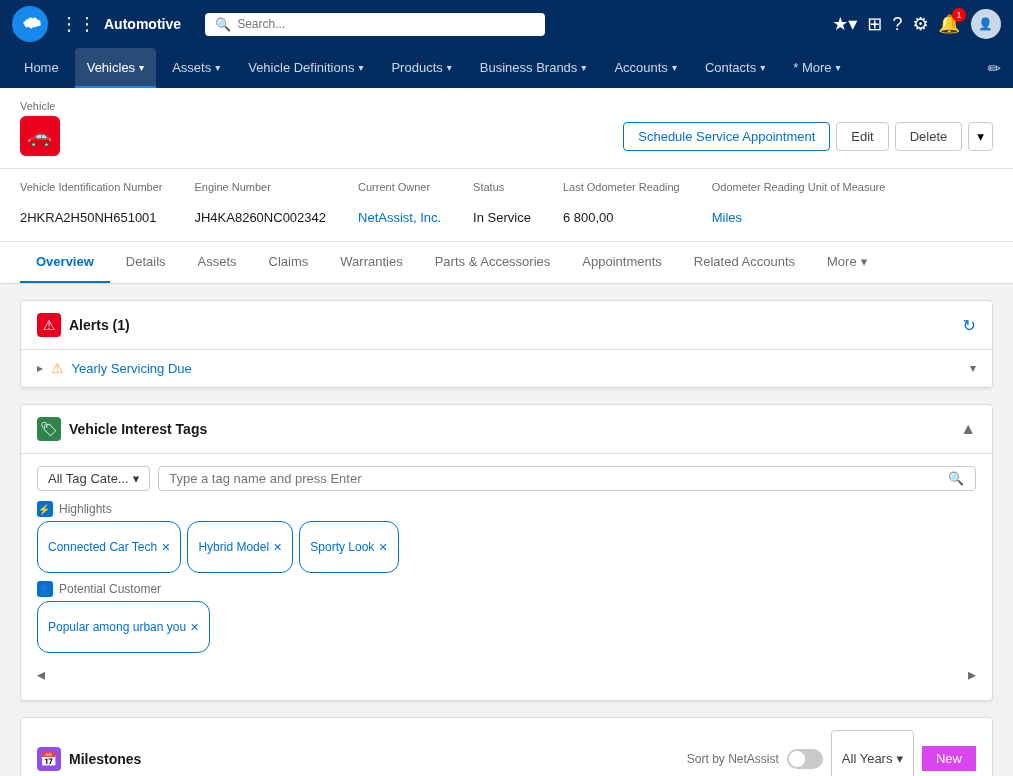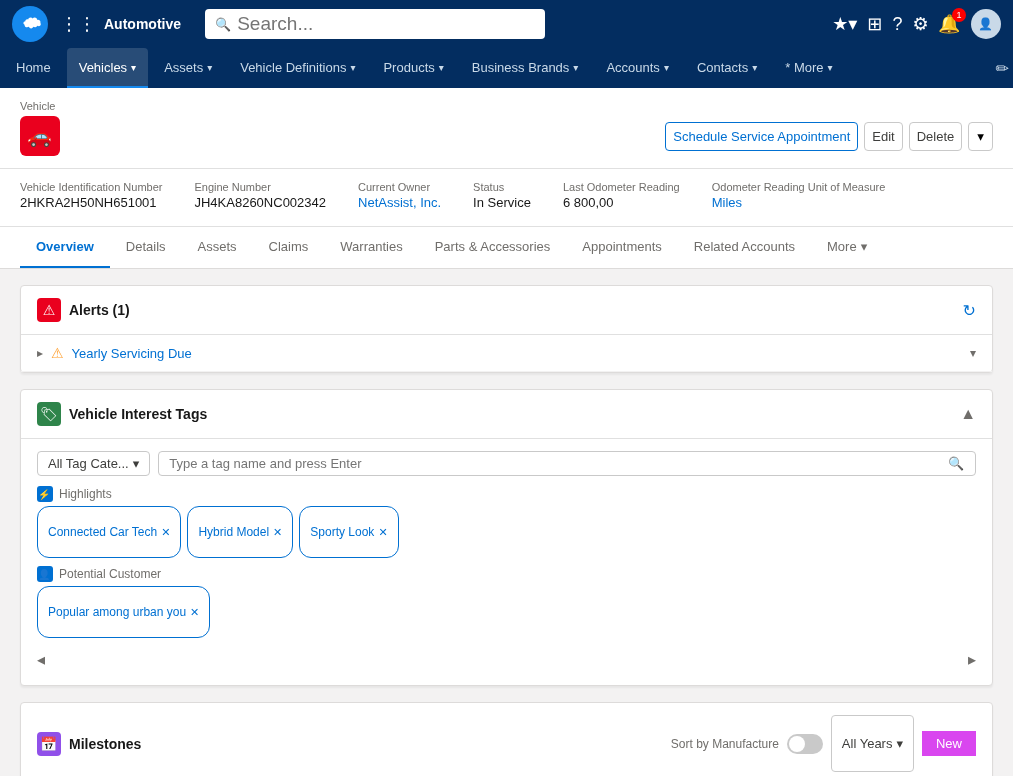--- a/index.html
+++ b/index.html
@@ -38,21 +38,21 @@
       flex: 1;
       max-width: 340px;
       display: flex;
       align-items: center;
       background: #fff;
       border-radius: 4px;
       padding: 4px 10px;
       gap: 6px;
     }
     .top-nav .search-bar input {
-      border: none; outline: none; font-size: 19px; flex: 1; background: transparent;
+      border: none; outline: none; font-size: 12px; flex: 1; background: transparent;
     }
     .top-nav .nav-icons {
       display: flex; align-items: center; gap: 10px; margin-left: auto; color: #fff;
     }
     .top-nav .nav-icons span {
       font-size: 18px; cursor: pointer; position: relative;
     }
     .top-nav .nav-icons .badge {
       position: absolute; top: -5px; right: -5px;
       background: red; color: #fff; font-size: 9px;
@@ -66,21 +66,21 @@
       font-size: 12px; color: #032d60;
       cursor: pointer;
     }
 
     
     .secondary-nav {
       background: #032d60;
       height: 40px;
       display: flex;
       align-items: stretch;
-      padding: 0 4px;
+      padding: 0 12px;
       gap: 4px;
     }
     .secondary-nav .nav-item {
       display: flex; align-items: center; gap: 4px;
       padding: 0 12px;
       color: #c9d9e8;
       font-size: 13px;
       cursor: pointer;
       white-space: nowrap;
       border-bottom: 2px solid transparent;
@@ -116,21 +116,21 @@
       display: flex; align-items: center; justify-content: center;
       color: #fff; font-size: 20px;
     }
     .record-header h1 {
       font-size: 20px; font-weight: 600; color: #181818;
     }
     .record-header .actions {
       display: flex; align-items: center; gap: 6px;
     }
     .btn {
-      padding: 6px 7px;
+      padding: 6px 14px;
       border-radius: 4px;
       font-size: 13px;
       cursor: pointer;
       border: 1px solid #c9c9c9;
       background: #fff;
       color: #0070d2;
     }
     .btn-primary {
       border: 1px solid #0070d2;
       background: #fff;
@@ -146,21 +146,21 @@
     }
 
     
     .field-grid {
       background: #fff;
       padding: 12px 20px 16px;
       display: flex;
       gap: 32px;
       border-bottom: 1px solid #e0e0e0;
     }
-    .field-item { display: flex; flex-direction: column; gap: 2px; }
+    .field-item { display: flex; flex-direction: column; gap: 17px; }
     .field-label { font-size: 11px; color: #706e6b; }
     .field-value { font-size: 13px; color: #181818; }
     .field-value.link { color: #0070d2; cursor: pointer; text-decoration: none; }
 
     
     .tabs-bar {
       background: #fff;
       border-bottom: 1px solid #dddbda;
       display: flex;
       align-items: stretch;
@@ -563,21 +563,21 @@
     </div>
   </div>
 
   <div class="card milestones-card">
     <div class="milestones-header">
       <div class="milestones-header-left">
         <div class="card-icon purple">📅</div>
         <span class="card-title">Milestones</span>
       </div>
       <div class="milestones-controls">
-        <span class="sort-label">Sort by Manufacture</span>
+        <span class="sort-label">Sort by NetAssist</span>
         <div class="toggle-wrap">
           <div class="toggle">
             <div class="toggle-knob"></div>
           </div>
         </div>
         <div class="all-years-btn">
           <span>All Years</span>
           <span>▾</span>
         </div>
         <button class="new-btn">New</button>

